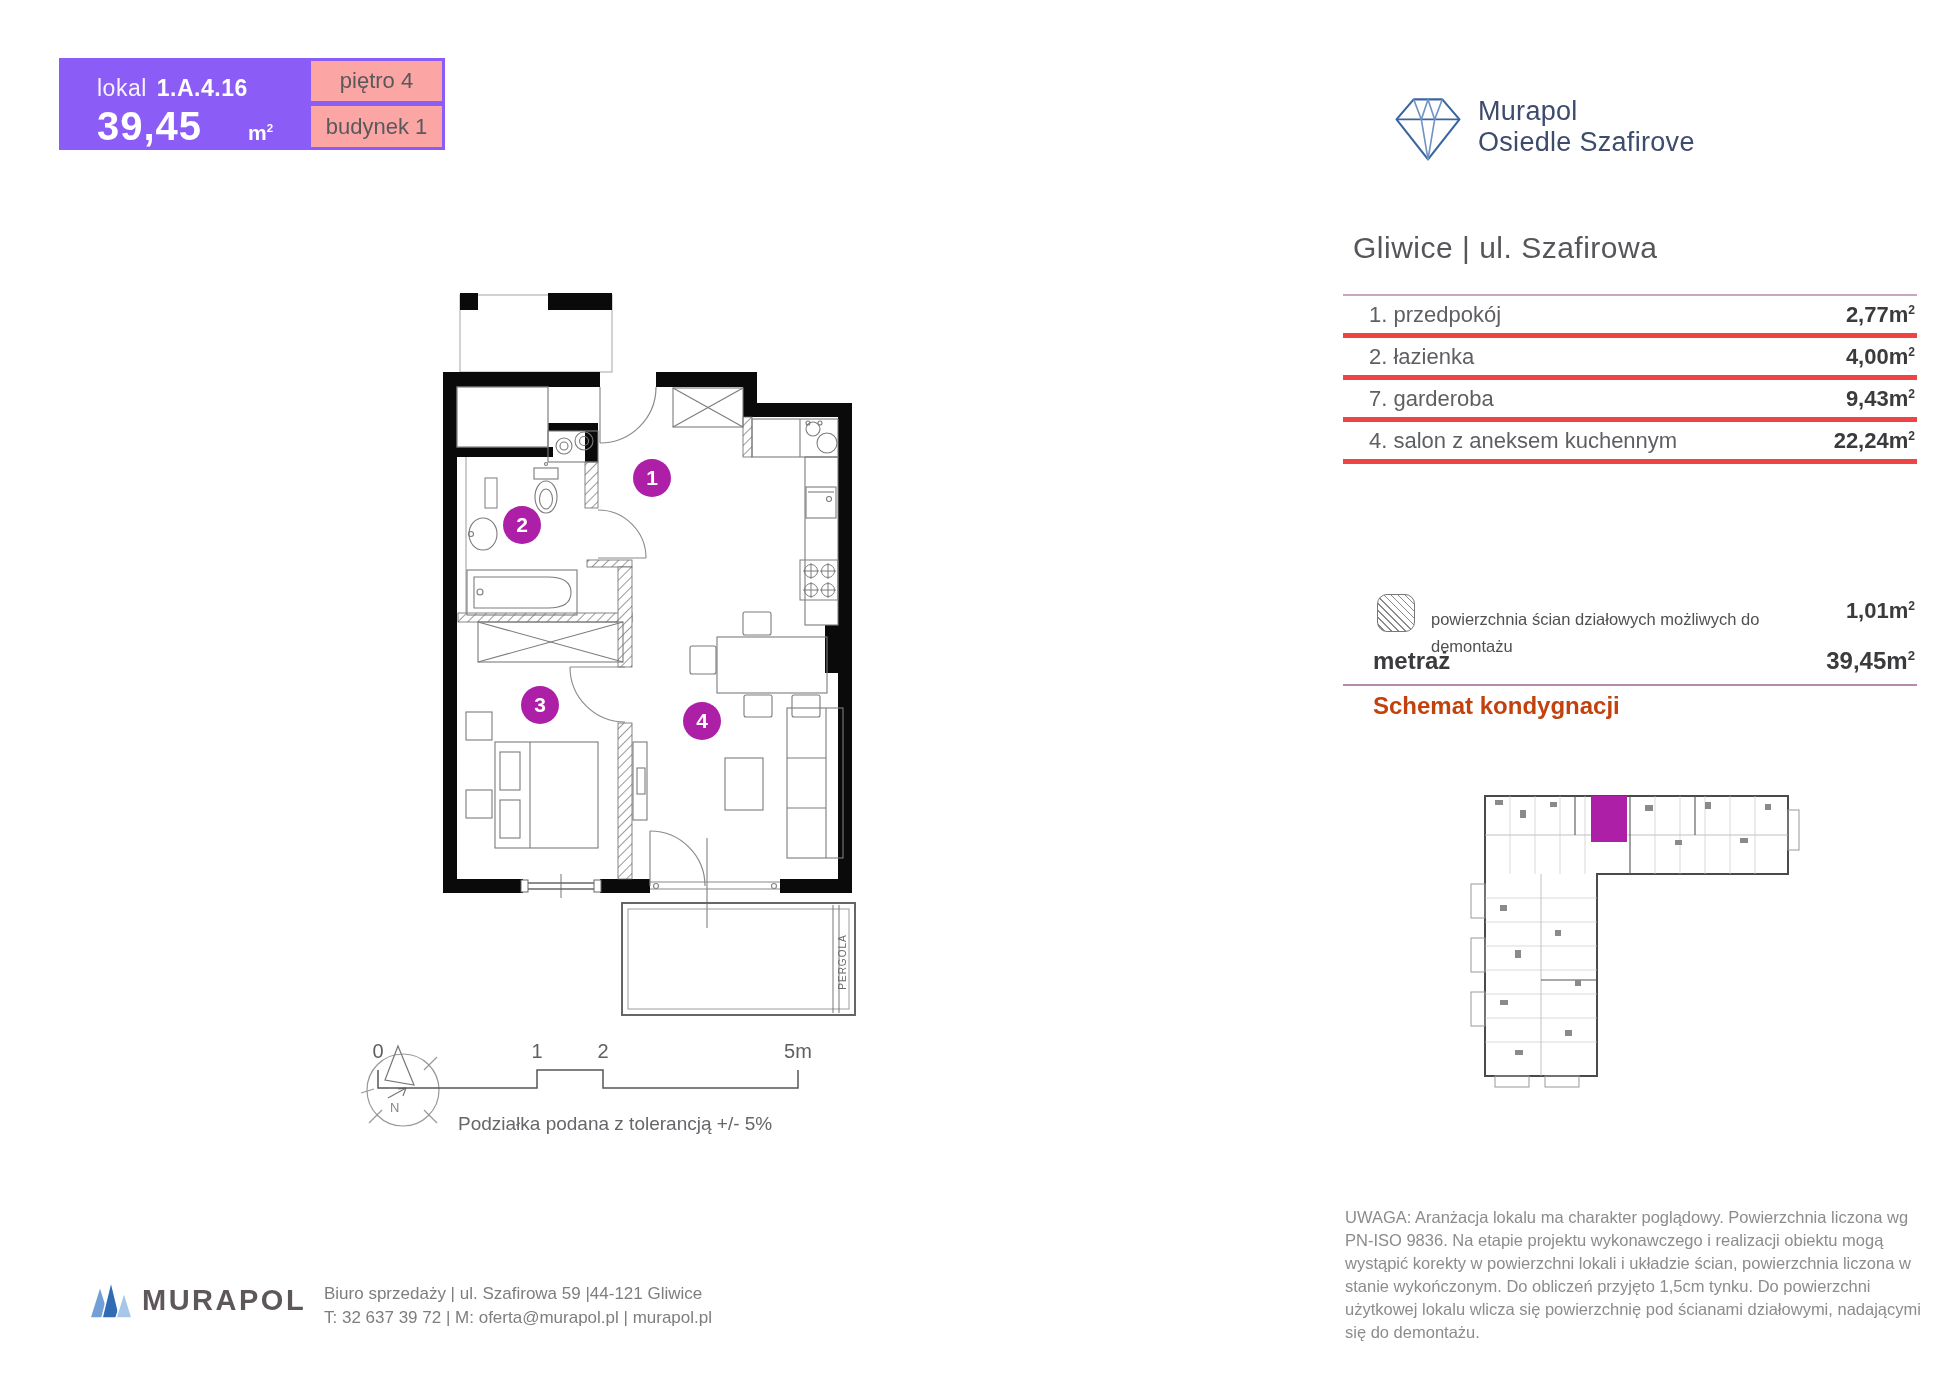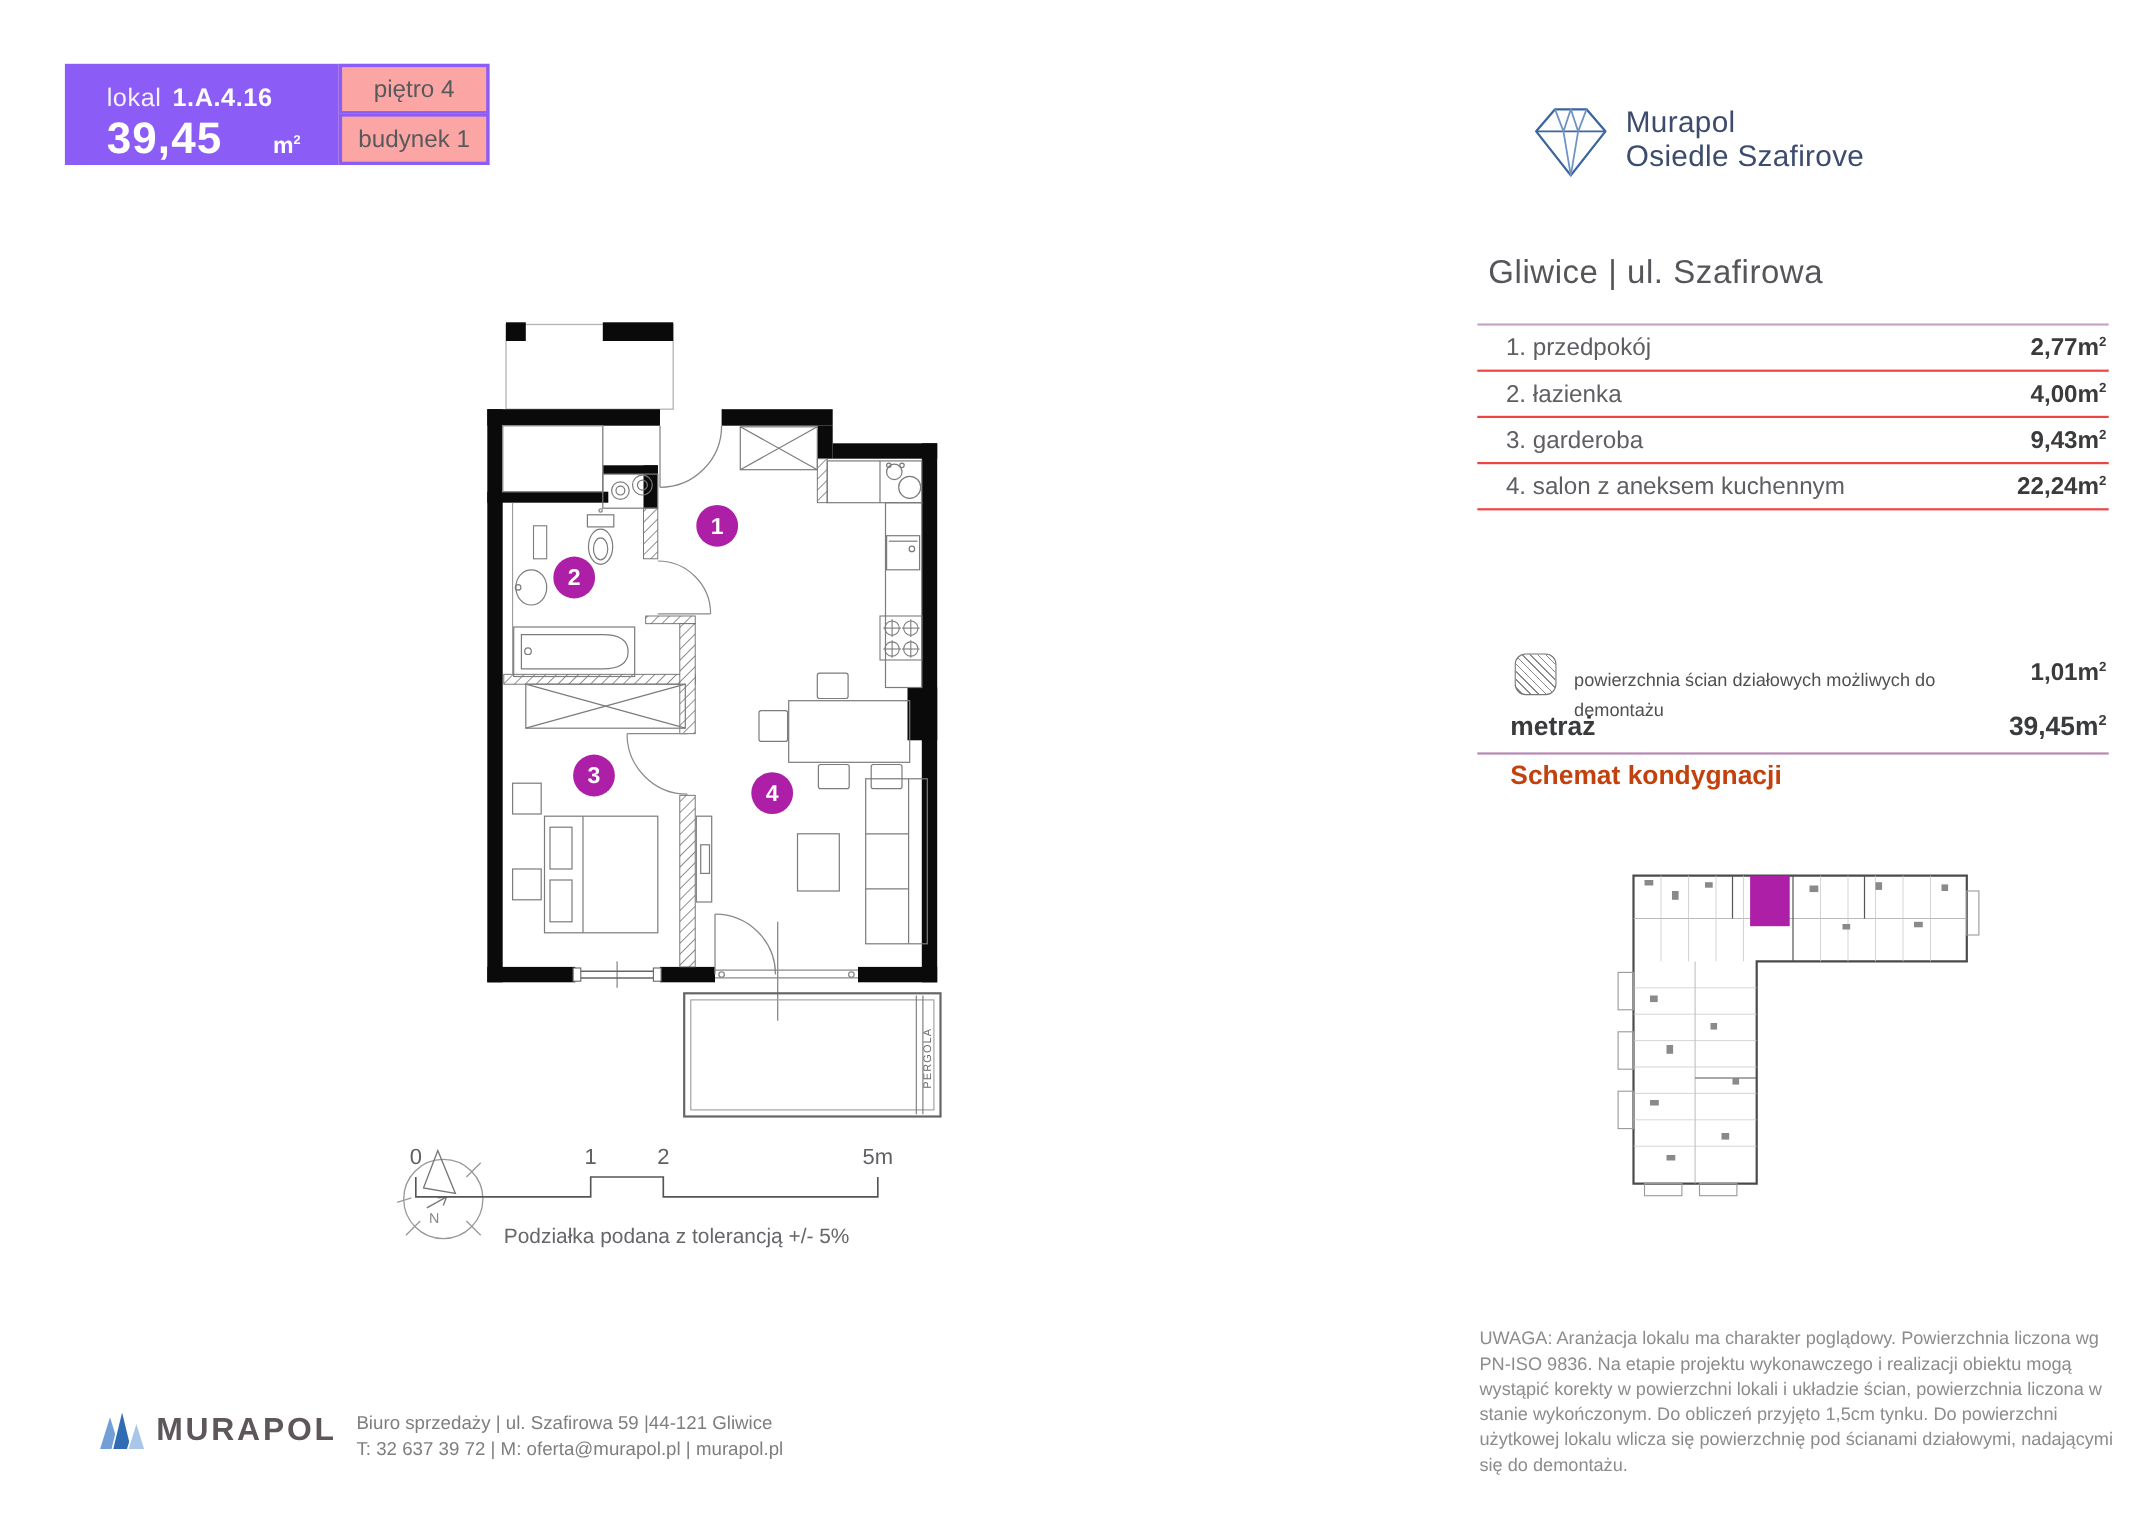--- a/index.html
+++ b/index.html
@@ -19,21 +19,21 @@
   .floor-box { left:308px; top:58px; width:137px; height:46px; }
   .building-box { left:308px; top:103px; width:137px; height:47px; }
 
   
   .brand-logo { position:absolute; left:1387px; top:90px; }
   .brand-text { position:absolute; left:1478px; top:96px; font-size:27px; line-height:31px; font-weight:500; color:#3d4b6d; letter-spacing:.3px; }
   .location { position:absolute; left:1353px; top:231px; font-size:30px; color:#55565a; letter-spacing:.5px; }
 
   
   .room-table { position:absolute; left:1343px; top:294px; width:574px; border-top:2px solid #C9A4C6; }
-  .room-row { height:42px; display:flex; align-items:center; border-bottom:2px solid #ef4444; padding-left:26px; }
+  .room-row { height:42px; display:flex; align-items:center; border-bottom:5px solid #ef4444; padding-left:26px; }
   .room-label { font-size:22px; color:#5e5f62; }
   .room-area { margin-left:auto; font-size:22px; font-weight:700; color:#3a3b3d; padding-right:2px; }
   .sup { font-size:.55em; vertical-align:super; }
 
   
   .partition { position:absolute; left:1343px; top:590px; width:574px; display:flex; }
   .hatch-swatch { width:38px; height:38px; margin-left:34px; margin-top:4px; border:1px solid #777; border-radius:10px;
     background:repeating-linear-gradient(45deg,#fff 0 4px,#8a8a8a 4px 5px); flex:none; }
   .partition-label { width:372px; margin-left:16px; font-size:16.5px; line-height:27px; color:#4f5052;margin-top:16px; }
   .partition-area { margin-left:auto; font-size:22px; font-weight:700; color:#3a3b3d; margin-top:8px; padding-right:2px; }
@@ -89,21 +89,21 @@
   <div class="room-table">
     <div class="room-row">
       <span class="room-label">1. przedpokój</span>
       <span class="room-area"><span>2,77</span><span>m</span><sup class="sup">2</sup></span>
     </div>
     <div class="room-row">
       <span class="room-label">2. łazienka</span>
       <span class="room-area"><span>4,00</span><span>m</span><sup class="sup">2</sup></span>
     </div>
     <div class="room-row">
-      <span class="room-label">3. garderoba</span>
+      <span class="room-label">7. garderoba</span>
       <span class="room-area"><span>9,43</span><span>m</span><sup class="sup">2</sup></span>
     </div>
     <div class="room-row">
       <span class="room-label">4. salon z aneksem kuchennym</span>
       <span class="room-area"><span>22,24</span><span>m</span><sup class="sup">2</sup></span>
     </div>
   </div>
 
   <div class="partition">
     <div class="hatch-swatch"></div>

